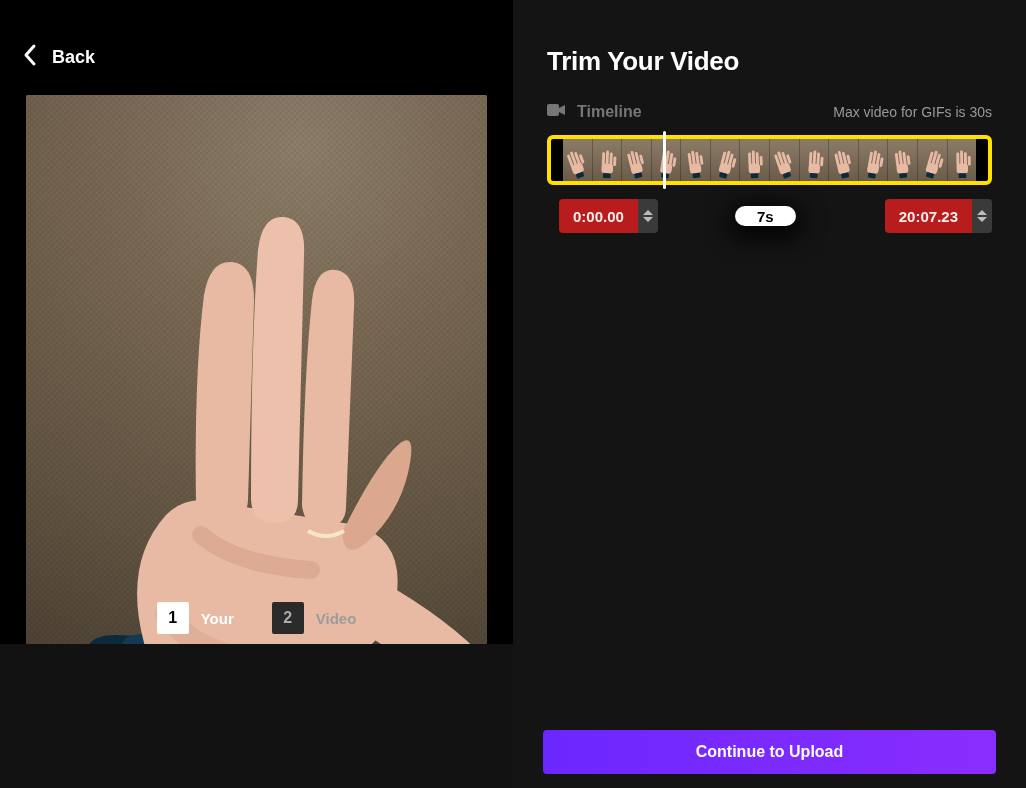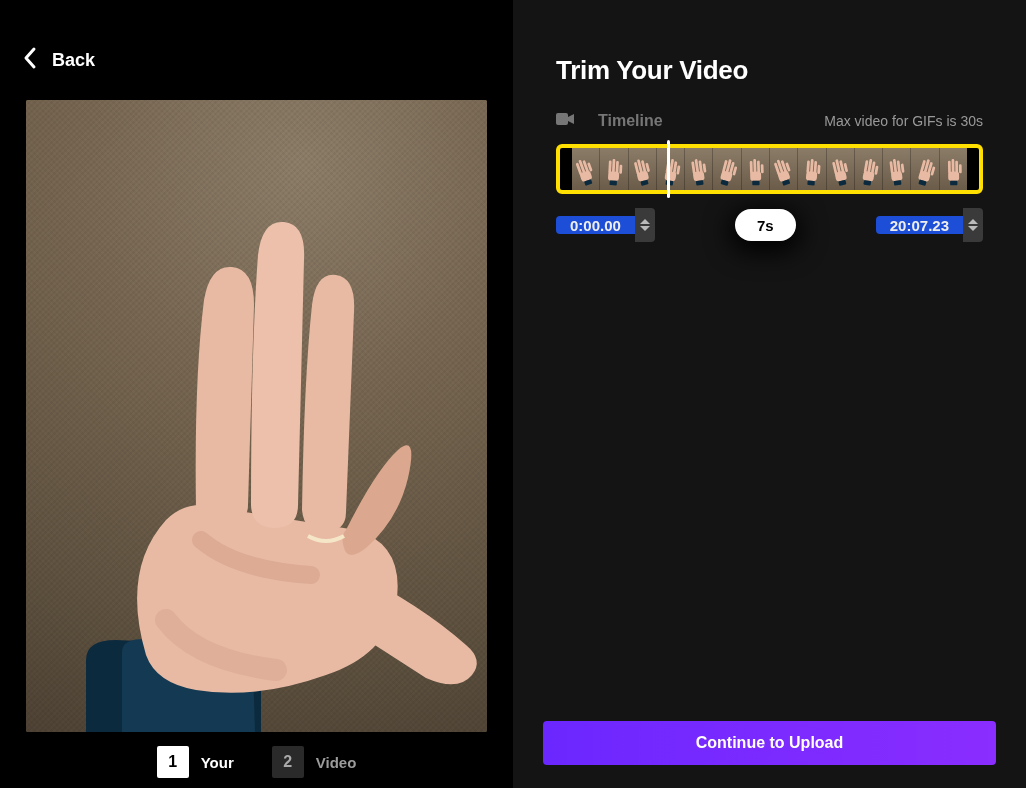--- a/index.html
+++ b/index.html
@@ -1,21 +1,21 @@
 <!DOCTYPE html>
 <html><head>
 <meta charset="utf-8">
 <style>
   * { box-sizing: border-box; margin: 0; padding: 0; }
   html, body { width: 1026px; height: 788px; overflow: hidden; font-family: -apple-system, BlinkMacSystemFont, "Segoe UI", Helvetica, Arial, sans-serif; }
   body { display: flex; background: #121212; color: #fff; }
 
   
   .left {
-    width: 513px; height: 788px; background: #000;
+    width: 513px; height: 644px; background: #000;
     display: flex; flex-direction: column; position: relative;
   }
   .back-row {
     height: 40px; margin-top: 40px; margin-left: 22px; display: flex; align-items: center; gap: 14px;
     cursor: pointer;
   }
   .back-row svg { stroke: #fff; }
   .back-label { color: #fff; font-size: 18px; font-weight: 700; }
 
   .preview-wrap {
@@ -45,37 +45,37 @@
   .step-badge {
     width:32px; height:32px; display:flex; align-items:center; justify-content:center;
     background:#2a2a2a; color:#aaa; font-weight:700; font-size:16px; border-radius:2px;
   }
   .step-badge.active { background:#fff; color:#000; }
   .step-label { font-size:15px; font-weight:700; color:#9b9b9b; }
   .step-label.active { color:#fff; }
 
   
   .right {
-    width: 513px; height: 788px; background:#141414; position:relative; padding:13px;
+    width: 513px; height: 788px; background:#141414; position:relative; padding:4px;
   }
   .title {
     font-size:26px; font-weight:800; color:#fff; margin:42px 0 0 30px;
     letter-spacing:-0.3px;
   }
   .desc {
     font-size:17px; line-height:24px; color:#d7d7d7; margin:18px 30px 0 30px;
     max-width:420px;
   }
 
   .timeline-header{
     display:flex; align-items:center; justify-content:space-between;
     margin:26px 30px 0 30px;
   }
   .timeline-label{
-    display:flex; align-items:center; gap:24px; color:#767676; font-weight:700; font-size:16px;
+    display:flex; align-items:center; gap:12px; color:#767676; font-weight:700; font-size:16px;
   }
   .timeline-label svg{ fill:#767676; }
   .timeline-hint{ color:#999; font-size:14px; }
 
   .filmstrip-wrap{
     margin:14px 30px 0 30px; height:50px; position:relative;
     background:#000; border-radius:6px;
   }
   .filmstrip-sel{
     position:absolute; inset:0; border:4px solid #ffe000; border-radius:6px;
@@ -103,41 +103,41 @@
   }
 
   .time-row{
     display:flex; align-items:center; justify-content:space-between;
     margin:14px 30px 0 30px;
   }
   .time-box{
     display:flex; align-items:center;
   }
   .time-val{
-    background:#1d4ed8; color:#eee; font-weight:700; font-size:15px;
-    height:18px; display:flex; align-items:center; padding:0 14px; border-radius:4px 0 0 4px;
+    background:#b91c1c; color:#eee; font-weight:700; font-size:15px;
+    height:34px; display:flex; align-items:center; padding:0 14px; border-radius:4px 0 0 4px;margin-left:12px;
   }
   .steppers{
     background:#3a3a3a; width:20px; height:34px; border-radius:0 4px 4px 0;
     display:flex; flex-direction:column; align-items:center; justify-content:center; gap:0;
   }
   .steppers .tri{
     width:0; height:0; border-left:5px solid transparent; border-right:5px solid transparent;
   }
   .steppers .up{ border-bottom:5px solid #bbb; margin-bottom:2px; }
   .steppers .down{ border-top:5px solid #bbb; }
 
   .dur-pill{
     background:#fff; color:#000; font-weight:700; font-size:15px;
-    height:32px; padding:0 22px; border-radius:16px; display:flex; align-items:center;
+    height:20px; padding:0 22px; border-radius:16px; display:flex; align-items:center;
     box-shadow:0 6px 24px 6px rgba(0,0,0,.9);
   }
 
   .cta{
-    position:absolute; left:30px; right:30px; bottom:23px;
+    position:absolute; left:30px; right:30px; bottom:14px;
     height:44px; border:none; border-radius:4px; color:#fff; font-weight:700; font-size:16px;
     background:linear-gradient(90deg,#6b27ff 0%, #8a2dff 100%);
     cursor:pointer;
   }
 </style>
 </head>
 <body>
 
 <div class="left">
   <div class="back-row">

